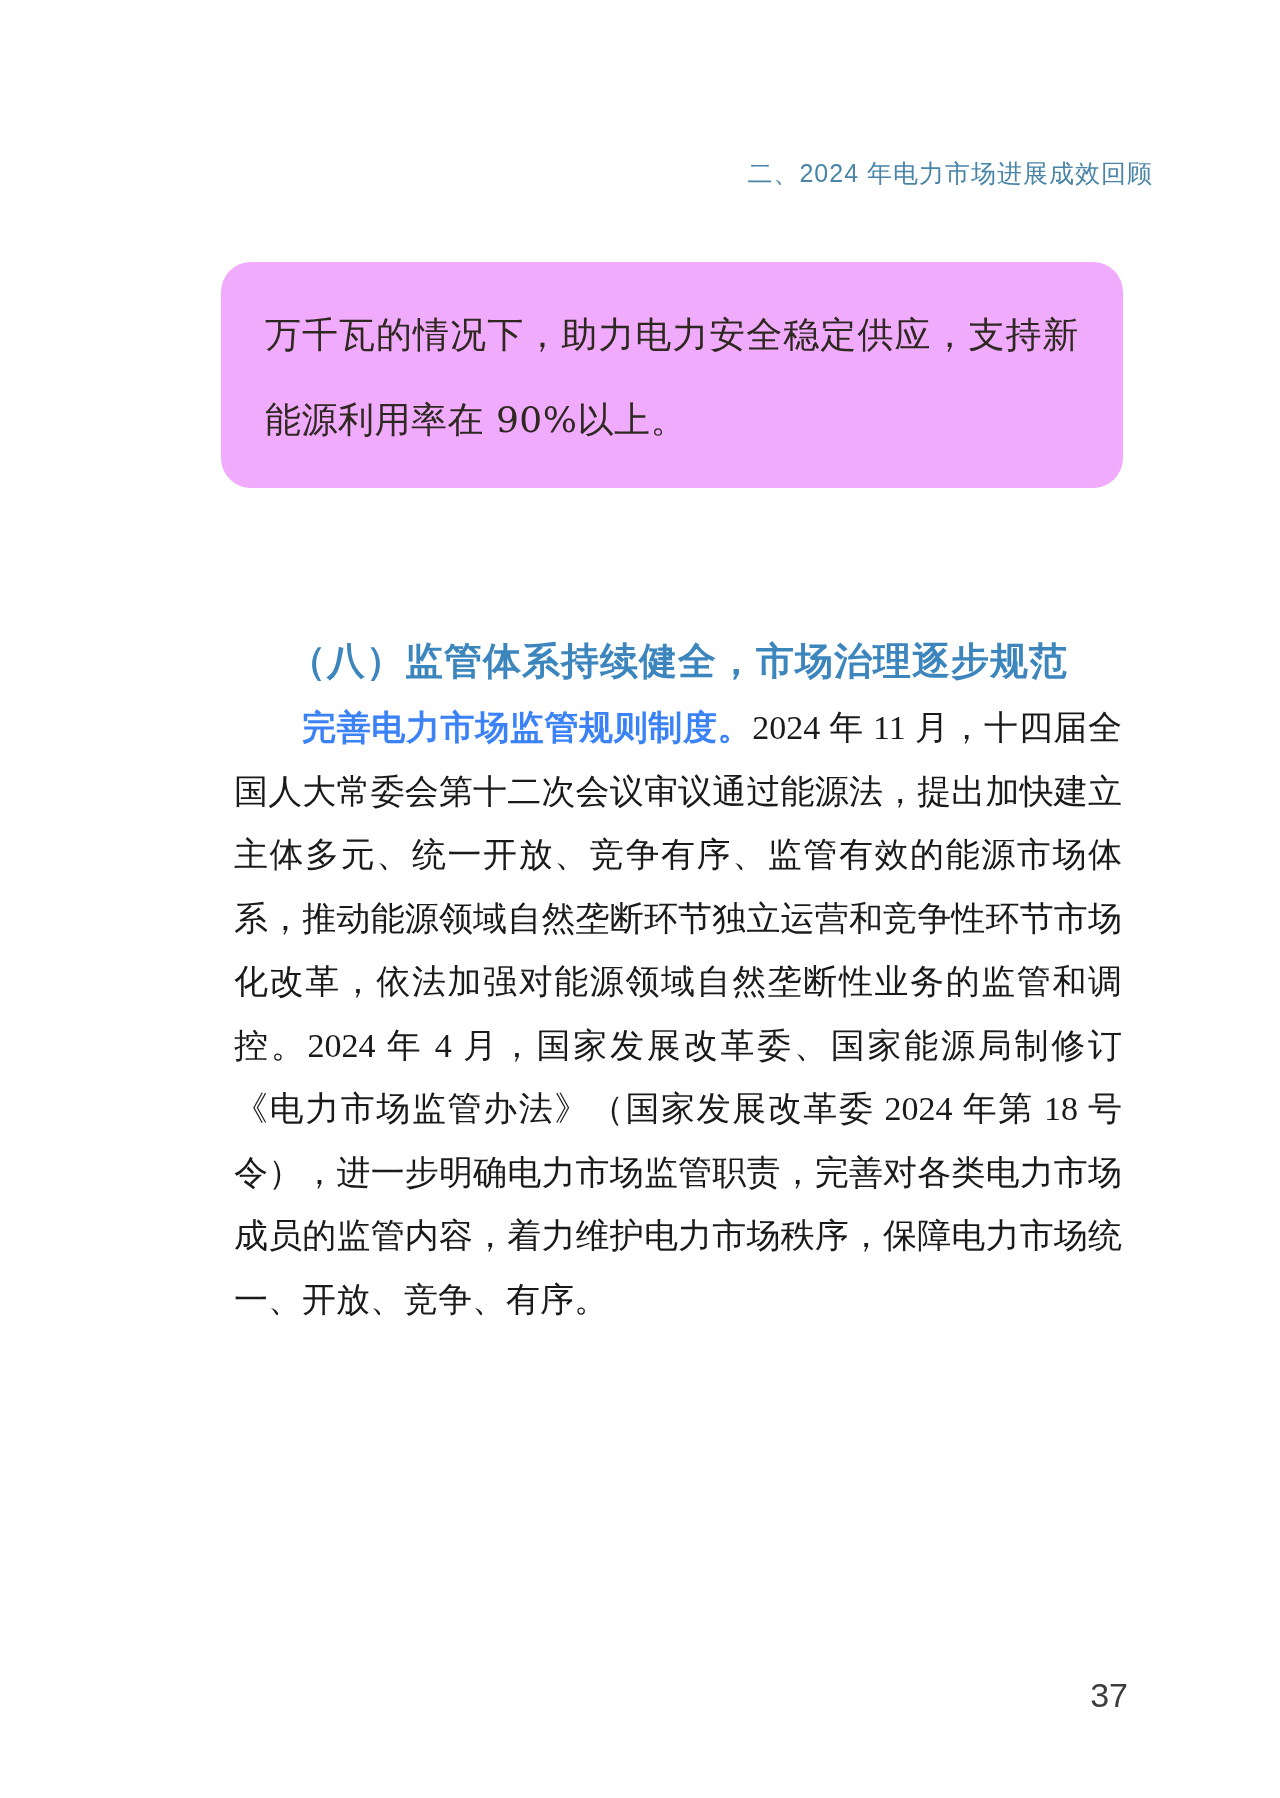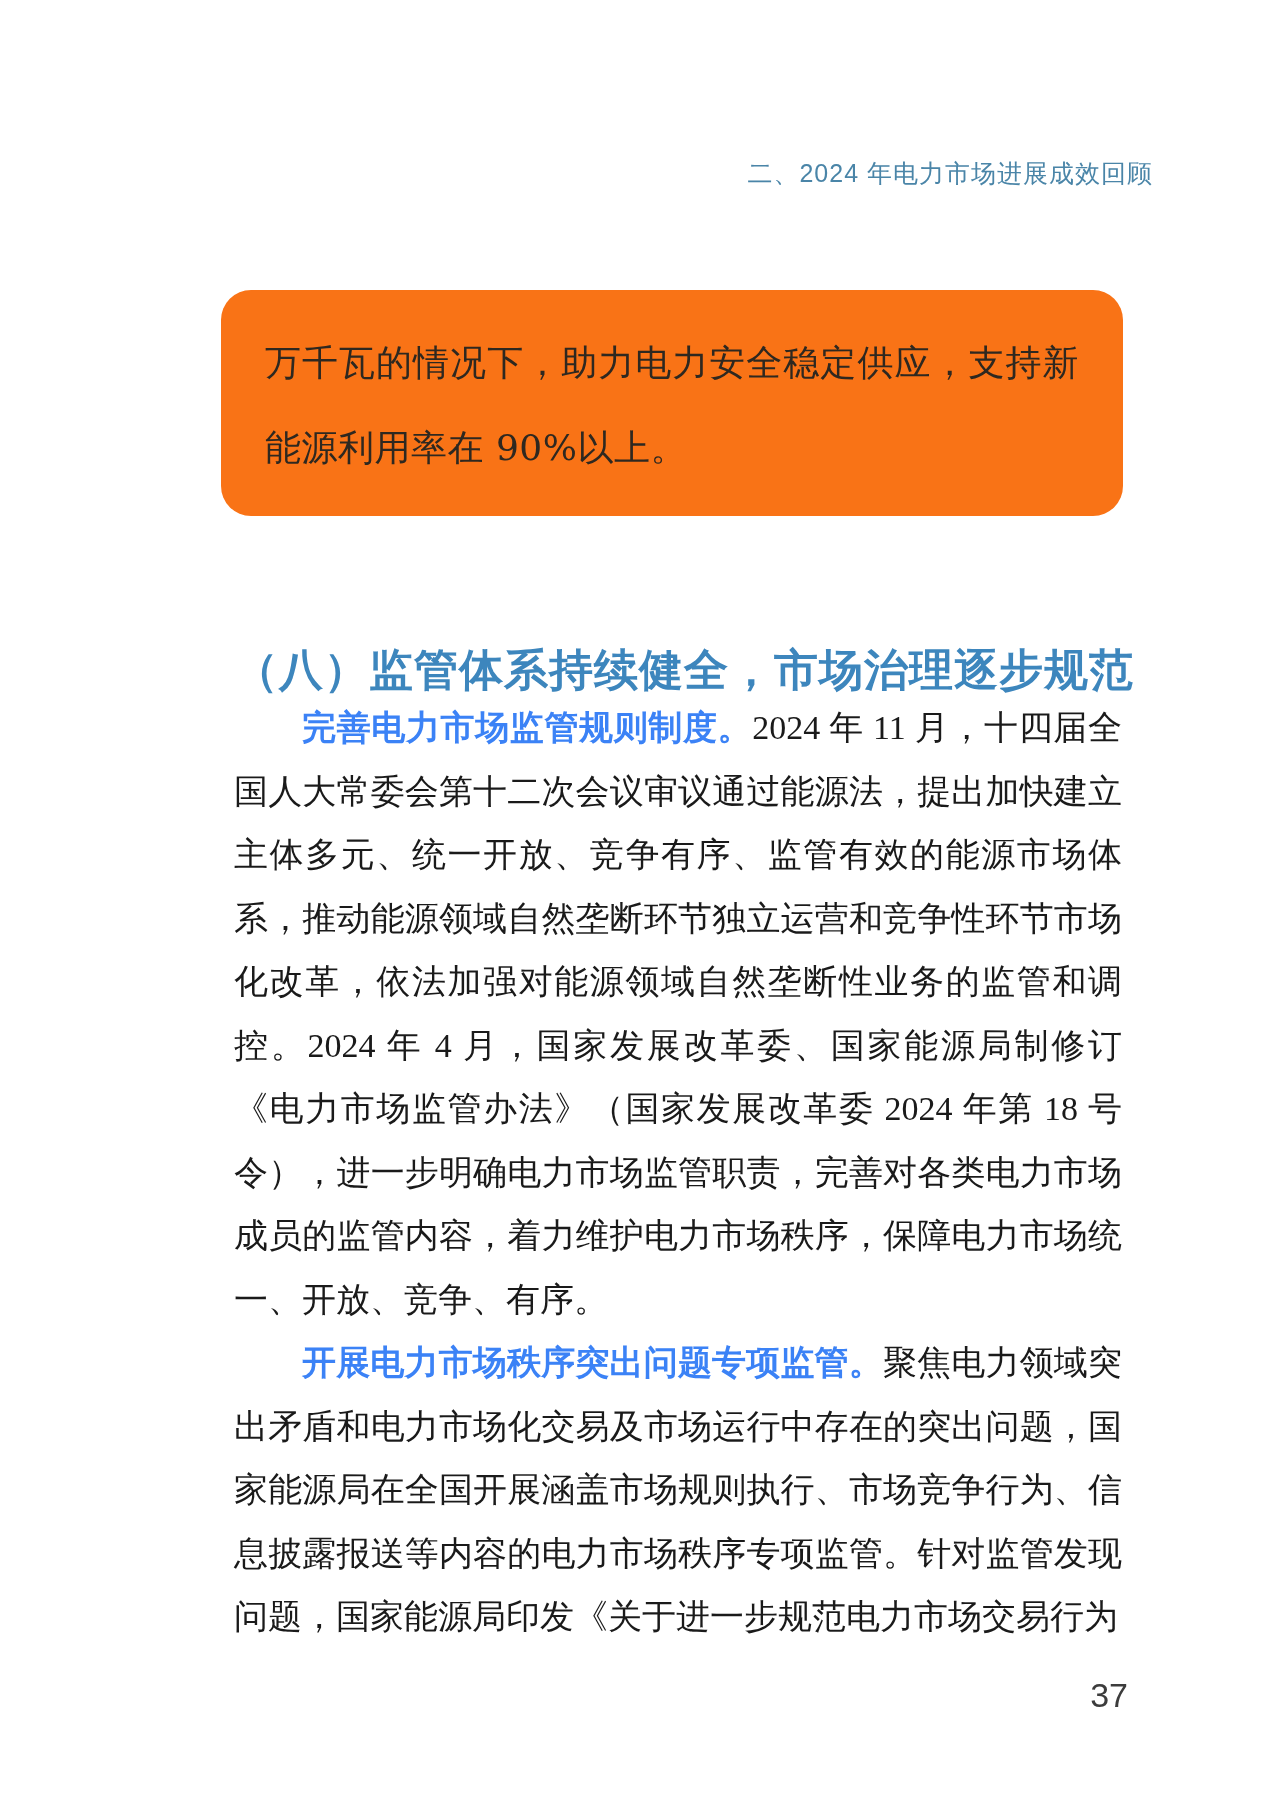--- a/index.html
+++ b/index.html
@@ -17,37 +17,36 @@
   .running-header {
     position: absolute; top: 157px; right: 143px;
     font-family: "Liberation Sans", "DejaVu Sans", sans-serif;
     font-size: 25px; font-weight: 500;
     color: #4a85a8; letter-spacing: 1px;
     white-space: nowrap;
   }
   .callout {
     position: absolute; left: 205px; top: 262px;
     width: 902px; height: 226px;
-    background: #f97316;
+    background: #f0abfc;
     border-radius: 30px;
     box-sizing: border-box;
     padding: 30px 44px 0 44px;
-    margin-top: 28px;
   }
   .callout-text {
     font-family: "DejaVu Serif", "Liberation Serif", serif;
     font-size: 36px; line-height: 85px;
     color: #2e2820; letter-spacing: 0.5px;
     text-align: justify;
   }
   .section-heading {
     position: absolute; left: 218px; top: 604px; width: 888px;
     text-align: center;
     font-family: "Liberation Sans", "DejaVu Sans", sans-serif;
-    font-size: 44px; font-weight: bold;
+    font-size: 38px; font-weight: bold;
     color: #3d86bd; letter-spacing: 1px;
     white-space: nowrap;
   }
   .body-copy {
     position: absolute; left: 218px; top: 696px; width: 888px;
     font-size: 34px; line-height: 63.5px;
     color: #1a1a1a;
     text-align: justify;
   }
   .body-para { margin: 0; text-indent: 2em; }
@@ -70,18 +69,17 @@
   <div class="running-header">二、2024 年电力市场进展成效回顾</div>
 
   <div class="callout">
     <div class="callout-text">万千瓦的情况下，助力电力安全稳定供应，支持新能源利用率在 90%以上。</div>
   </div>
 
   <h2 class="section-heading">（八）监管体系持续健全，市场治理逐步规范</h2>
 
   <div class="body-copy">
     <p class="body-para"><span class="lead">完善电力市场监管规则制度。</span><span>2024 年 11 月，十四届全国人大常委会第十二次会议审议通过能源法，提出加快建立主体多元、统一开放、竞争有序、监管有效的能源市场体系，推动能源领域自然垄断环节独立运营和竞争性环节市场化改革，依法加强对能源领域自然垄断性业务的监管和调控。2024 年 4 月，国家发展改革委、国家能源局制修订《电力市场监管办法》（国家发展改革委 2024 年第 18 号令），进一步明确电力市场监管职责，完善对各类电力市场成员的监管内容，着力维护电力市场秩序，保障电力市场统一、开放、竞争、有序。</span></p>
-    <p class="body-para"><span class="lead">开展电力市场秩序突出问题专项监管。</span><span>聚焦电力领域突出矛盾和电力市场化交易及市场运行中存在的突出问题，国家能源局在全国开展涵盖市场规则执行、市场竞争行为、信息披露报送等内容的电力市场秩序专项监管。针对监管发现问题，国家能源局印发《关于进一步规范电力市场交易行为</span></p>
   </div>
 
   <div class="page-number">37</div>
 
 </div>
 
 </body></html>

